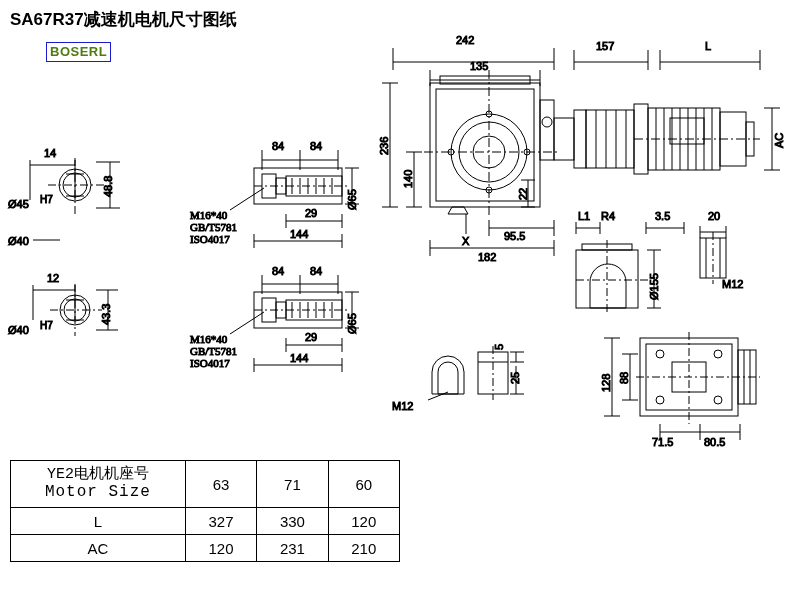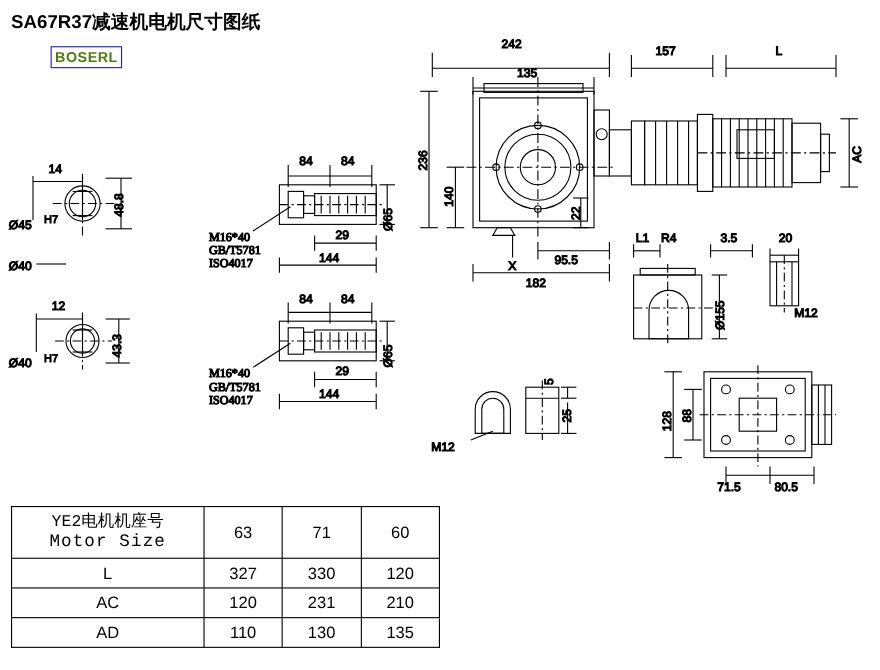--- a/index.html
+++ b/index.html
@@ -443,20 +443,14 @@
     <td class="num">327</td>
     <td class="num">330</td>
     <td class="num">120</td>
   </tr>
   <tr>
     <td>AC</td>
     <td class="num">120</td>
     <td class="num">231</td>
     <td class="num">210</td>
   </tr>
-  <tr>
-    <td>AD</td>
-    <td class="num">110</td>
-    <td class="num">130</td>
-    <td class="num">135</td>
-  </tr>
 </tbody>
   </table>
 
 </body></html>

